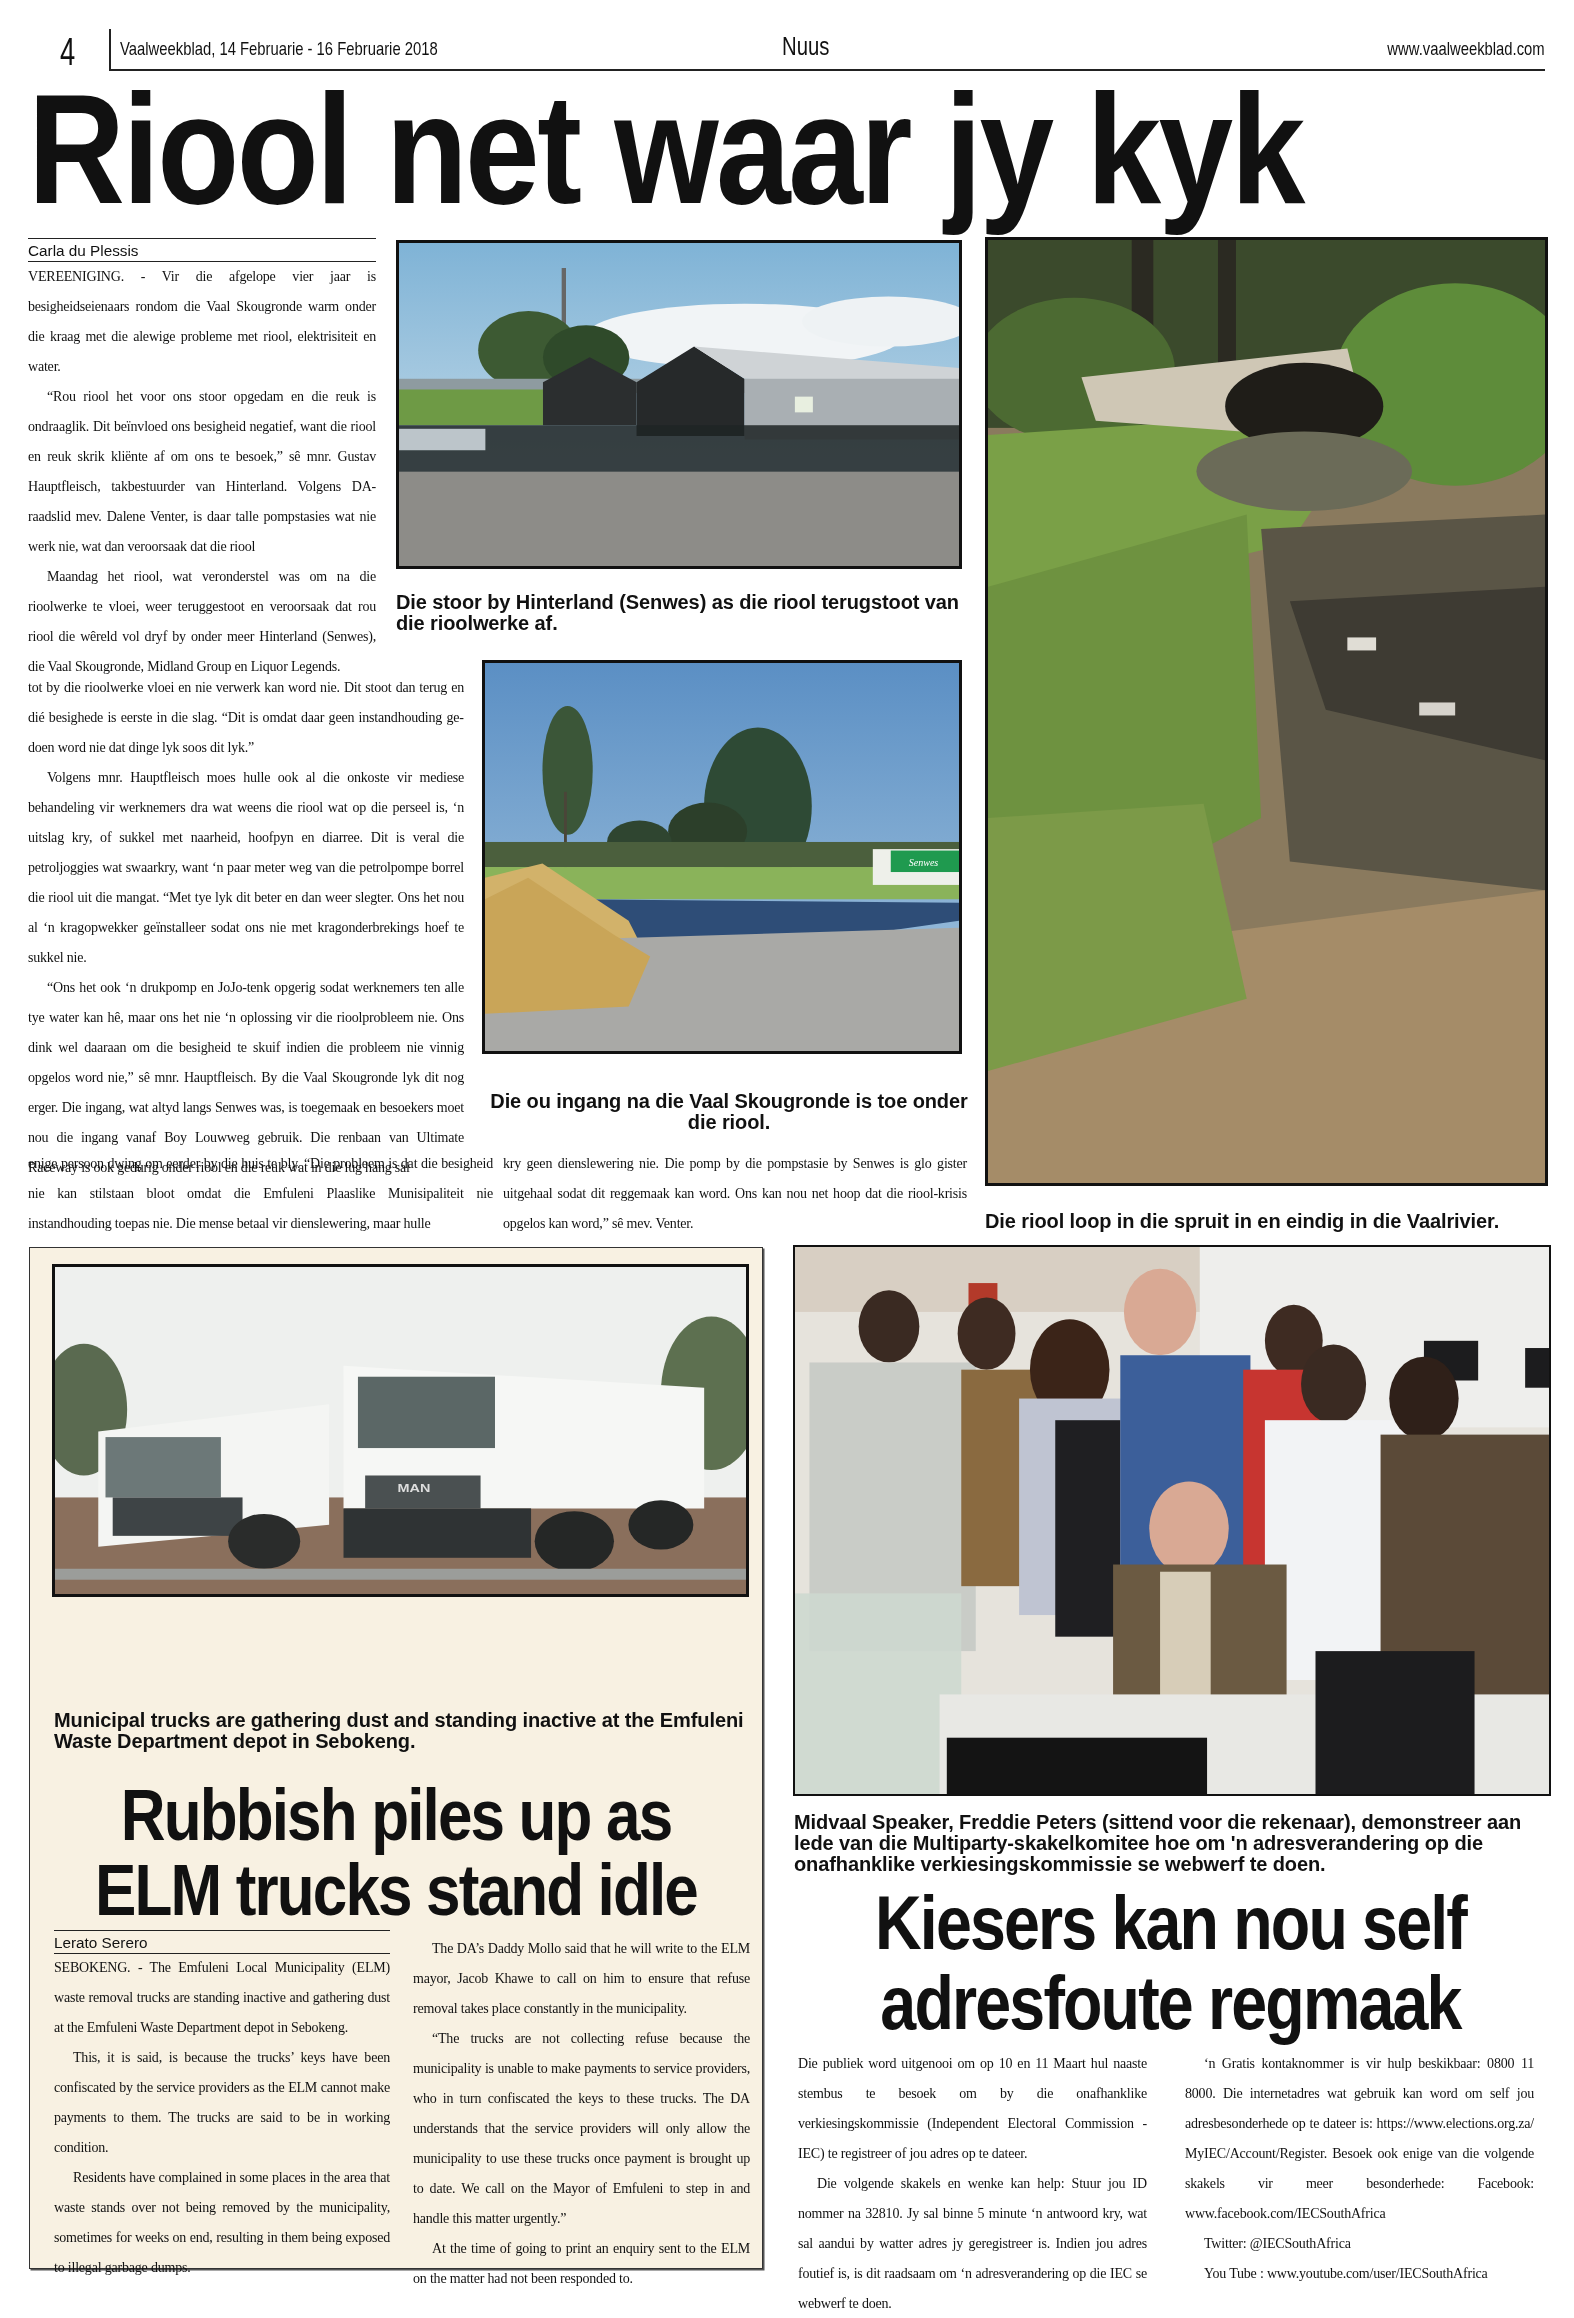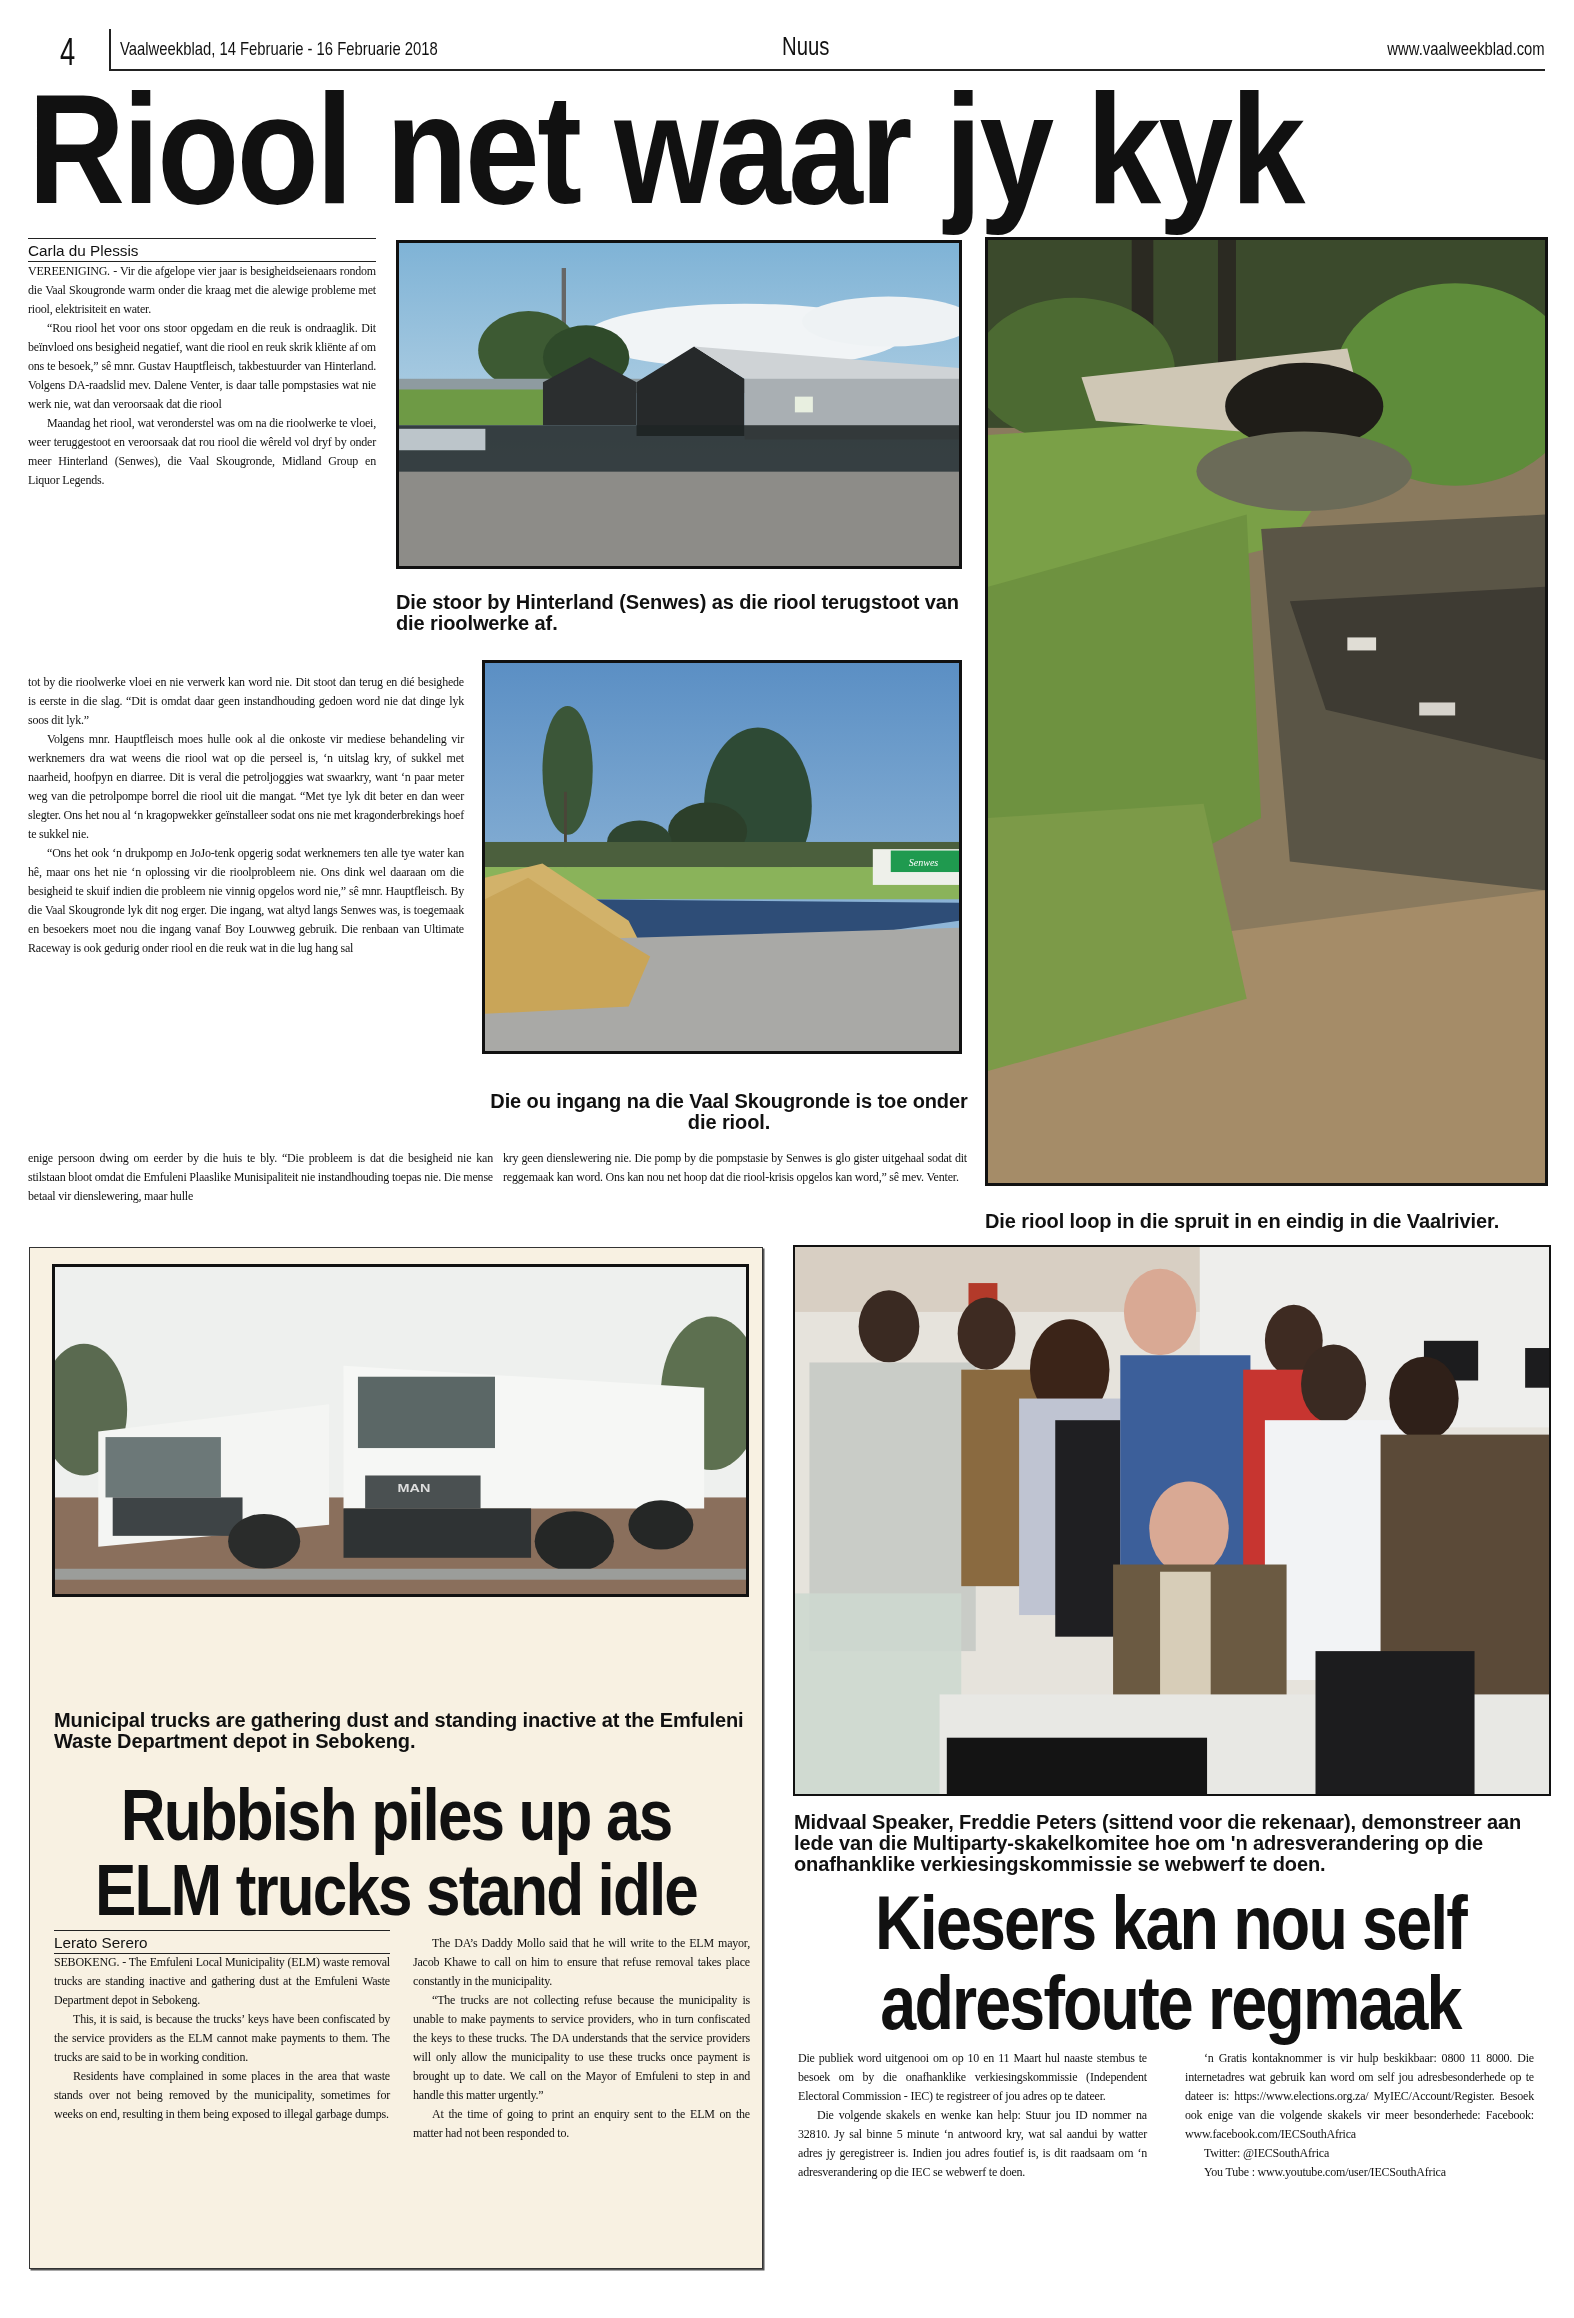--- a/index.html
+++ b/index.html
@@ -15,21 +15,21 @@
   .mast-date { left: 120px; }
   .mast-section { left: 782px; top: 32px; font-size: 26px; line-height: 29px; }
   .mast-url { right: 29px; transform-origin: right top; }
 
   .headline-main { left: 28px; top: 73px; width: 1527px; font-family: "Liberation Sans", sans-serif; font-weight: 700; font-size: 156px; line-height: 153px; letter-spacing: -2.9px; white-space: nowrap; transform: scaleX(0.86); transform-origin: left top; }
 
   
   .byline { font-family: "Liberation Sans", sans-serif; font-weight: 400; font-size: 15.3px; line-height: 19px; border-top: 1.5px solid #222; border-bottom: 1.5px solid #222; padding: 1.5px 0; }
 
   
-  .body { font-size: 12px; line-height: 19px; text-align: justify; hyphens: manual; letter-spacing: -0.2px; }
+  .body { font-size: 14px; line-height: 30px; text-align: justify; hyphens: manual; letter-spacing: -0.2px; }
   .body p { text-indent: 19px; }
   .body p.first { text-indent: 0; }
 
   .caption { font-family: "Liberation Sans", sans-serif; font-weight: 700; font-size: 20px; line-height: 21px; letter-spacing: -0.1px; }
 
   
   .photo { border: 3.6px solid #111; overflow: hidden; }
   .photo svg { display: block; width: 100%; height: 100%; }
 
   

